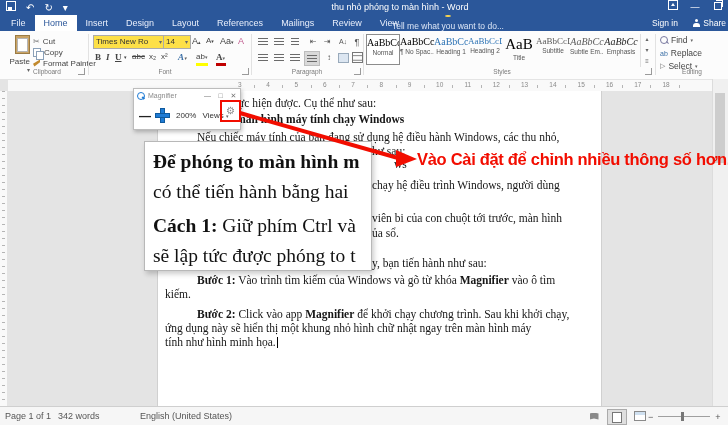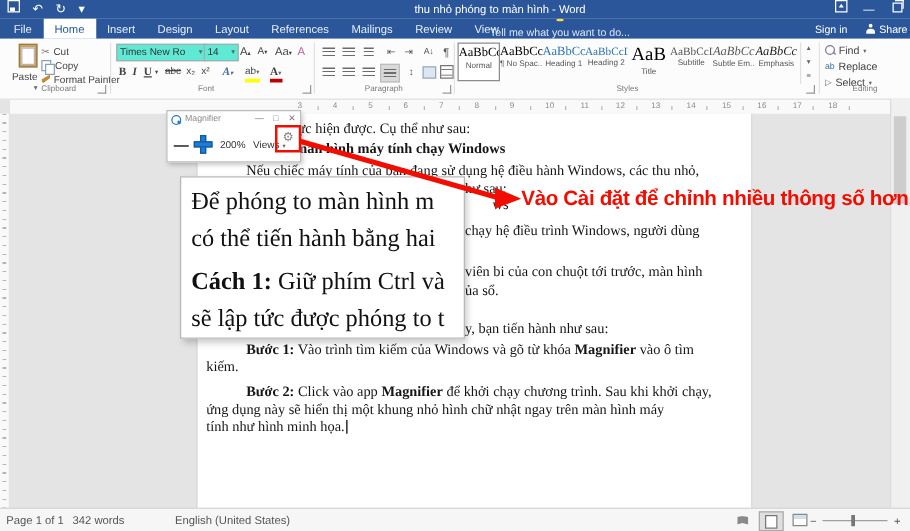--- a/index.html
+++ b/index.html
@@ -39,21 +39,21 @@
   .paste-big{position:absolute;left:6px;top:4px;width:24px;height:40px;text-align:right;}
   .icon-clipboard{display:inline-block;width:13px;height:17px;background:#c9a365;border:1px solid #9a7b44;position:relative;}
   .icon-clipboard::after{content:"";position:absolute;left:1px;top:2px;width:9px;height:12px;background:#fff;border:1px solid #b5b5b5;}
   .paste-lbl{font-size:8px;color:#444;margin-top:1px;}
   .clip-small{position:absolute;left:33px;display:flex;align-items:center;gap:3px;height:10px;white-space:nowrap;}
   .icon-scissors{font-size:8px;color:#777;}
   .icon-copy{display:inline-block;width:6px;height:7px;border:1px solid #8aa0b8;background:#fff;position:relative;}
   .icon-copy::after{content:"";position:absolute;left:2px;top:2px;width:6px;height:7px;border:1px solid #8aa0b8;background:#fff;}
   .icon-brush{display:inline-block;width:7px;height:7px;background:#c28a2e;clip-path:polygon(0 60%,100% 0,100% 40%,20% 100%);}
   
-  .combo{position:absolute;height:12px;background:#5eead4;border:1px solid #ababab;font-size:8px;line-height:12px;padding:0 2px;white-space:nowrap;color:#333;}
+  .combo{position:absolute;height:12px;background:#fde047;border:1px solid #ababab;font-size:8px;line-height:12px;padding:0 2px;white-space:nowrap;color:#333;}
   .combo .car{float:right;font-size:6px;color:#666;margin-left:3px;}
   .fbtn{position:absolute;font-size:9px;color:#444;white-space:nowrap;}
   .fbtn b{font-family:"Liberation Serif",serif;}
   .bar-y{position:absolute;width:12px;height:3px;background:#ffff00;}
   .bar-r{position:absolute;width:10px;height:3px;background:#c00000;}
   .pressed{background:#d9d9d9;border:1px solid #bdbdbd;}
   .hlines{display:inline-block;width:10px;height:8px;background:repeating-linear-gradient(to bottom,#6b6b6b 0 1px,transparent 1px 3px);}
   .hlines.short{width:8px;}
   .pico{position:absolute;width:14px;height:13px;display:flex;align-items:center;justify-content:center;}
   
@@ -353,21 +353,21 @@
         <div class="docline" style="left: 372px; top: 148px;"><span>ủa sổ.</span></div>
         <div class="docline" style="left: 372px; top: 178px;"><span>y, bạn tiến hành như sau:</span></div>
         <div class="docline" style="left: 197px; top: 195px;"><b>Bước 1:</b><span> Vào trình tìm kiếm của Windows và gõ từ khóa </span><b>Magnifier</b><span> vào ô tìm</span></div>
         <div class="docline" style="left: 165px; top: 209px;"><span>kiếm.</span></div>
         <div class="docline" style="left: 197px; top: 229px;"><b>Bước 2:</b><span> Click vào app </span><b>Magnifier</b><span> để khởi chạy chương trình. Sau khi khởi chạy,</span></div>
         <div class="docline" style="left: 165px; top: 243px;"><span>ứng dụng này sẽ hiển thị một khung nhỏ hình chữ nhật ngay trên màn hình máy</span></div>
         <div class="docline" style="left: 165px; top: 257px;"><span>tính như hình minh họa.</span><span class="caret"></span></div>
       </div>
 
     <div class="lens" id="lens">
-        <div class="lensline" style="top: 8px;"><span>Để phóng to màn hình m</span></div>
+        <div class="lensline" style="top: 8px; font-weight: bold;"><span>Để phóng to màn hình m</span></div>
         <div class="lensline" style="top: 38px;"><span>có thể tiến hành bằng hai</span></div>
         <div class="lensline" style="top: 72px;"><b>Cách 1:</b><span> Giữ phím Ctrl và</span></div>
         <div class="lensline" style="top: 102px;"><span>sẽ lập tức được phóng to t</span></div>
       </div>
 
     <div class="magwin">
       <div class="magwin-title">
         <span class="icon-mag-app"></span>
         <span>Magnifier</span>
         <span class="magwin-btns">

